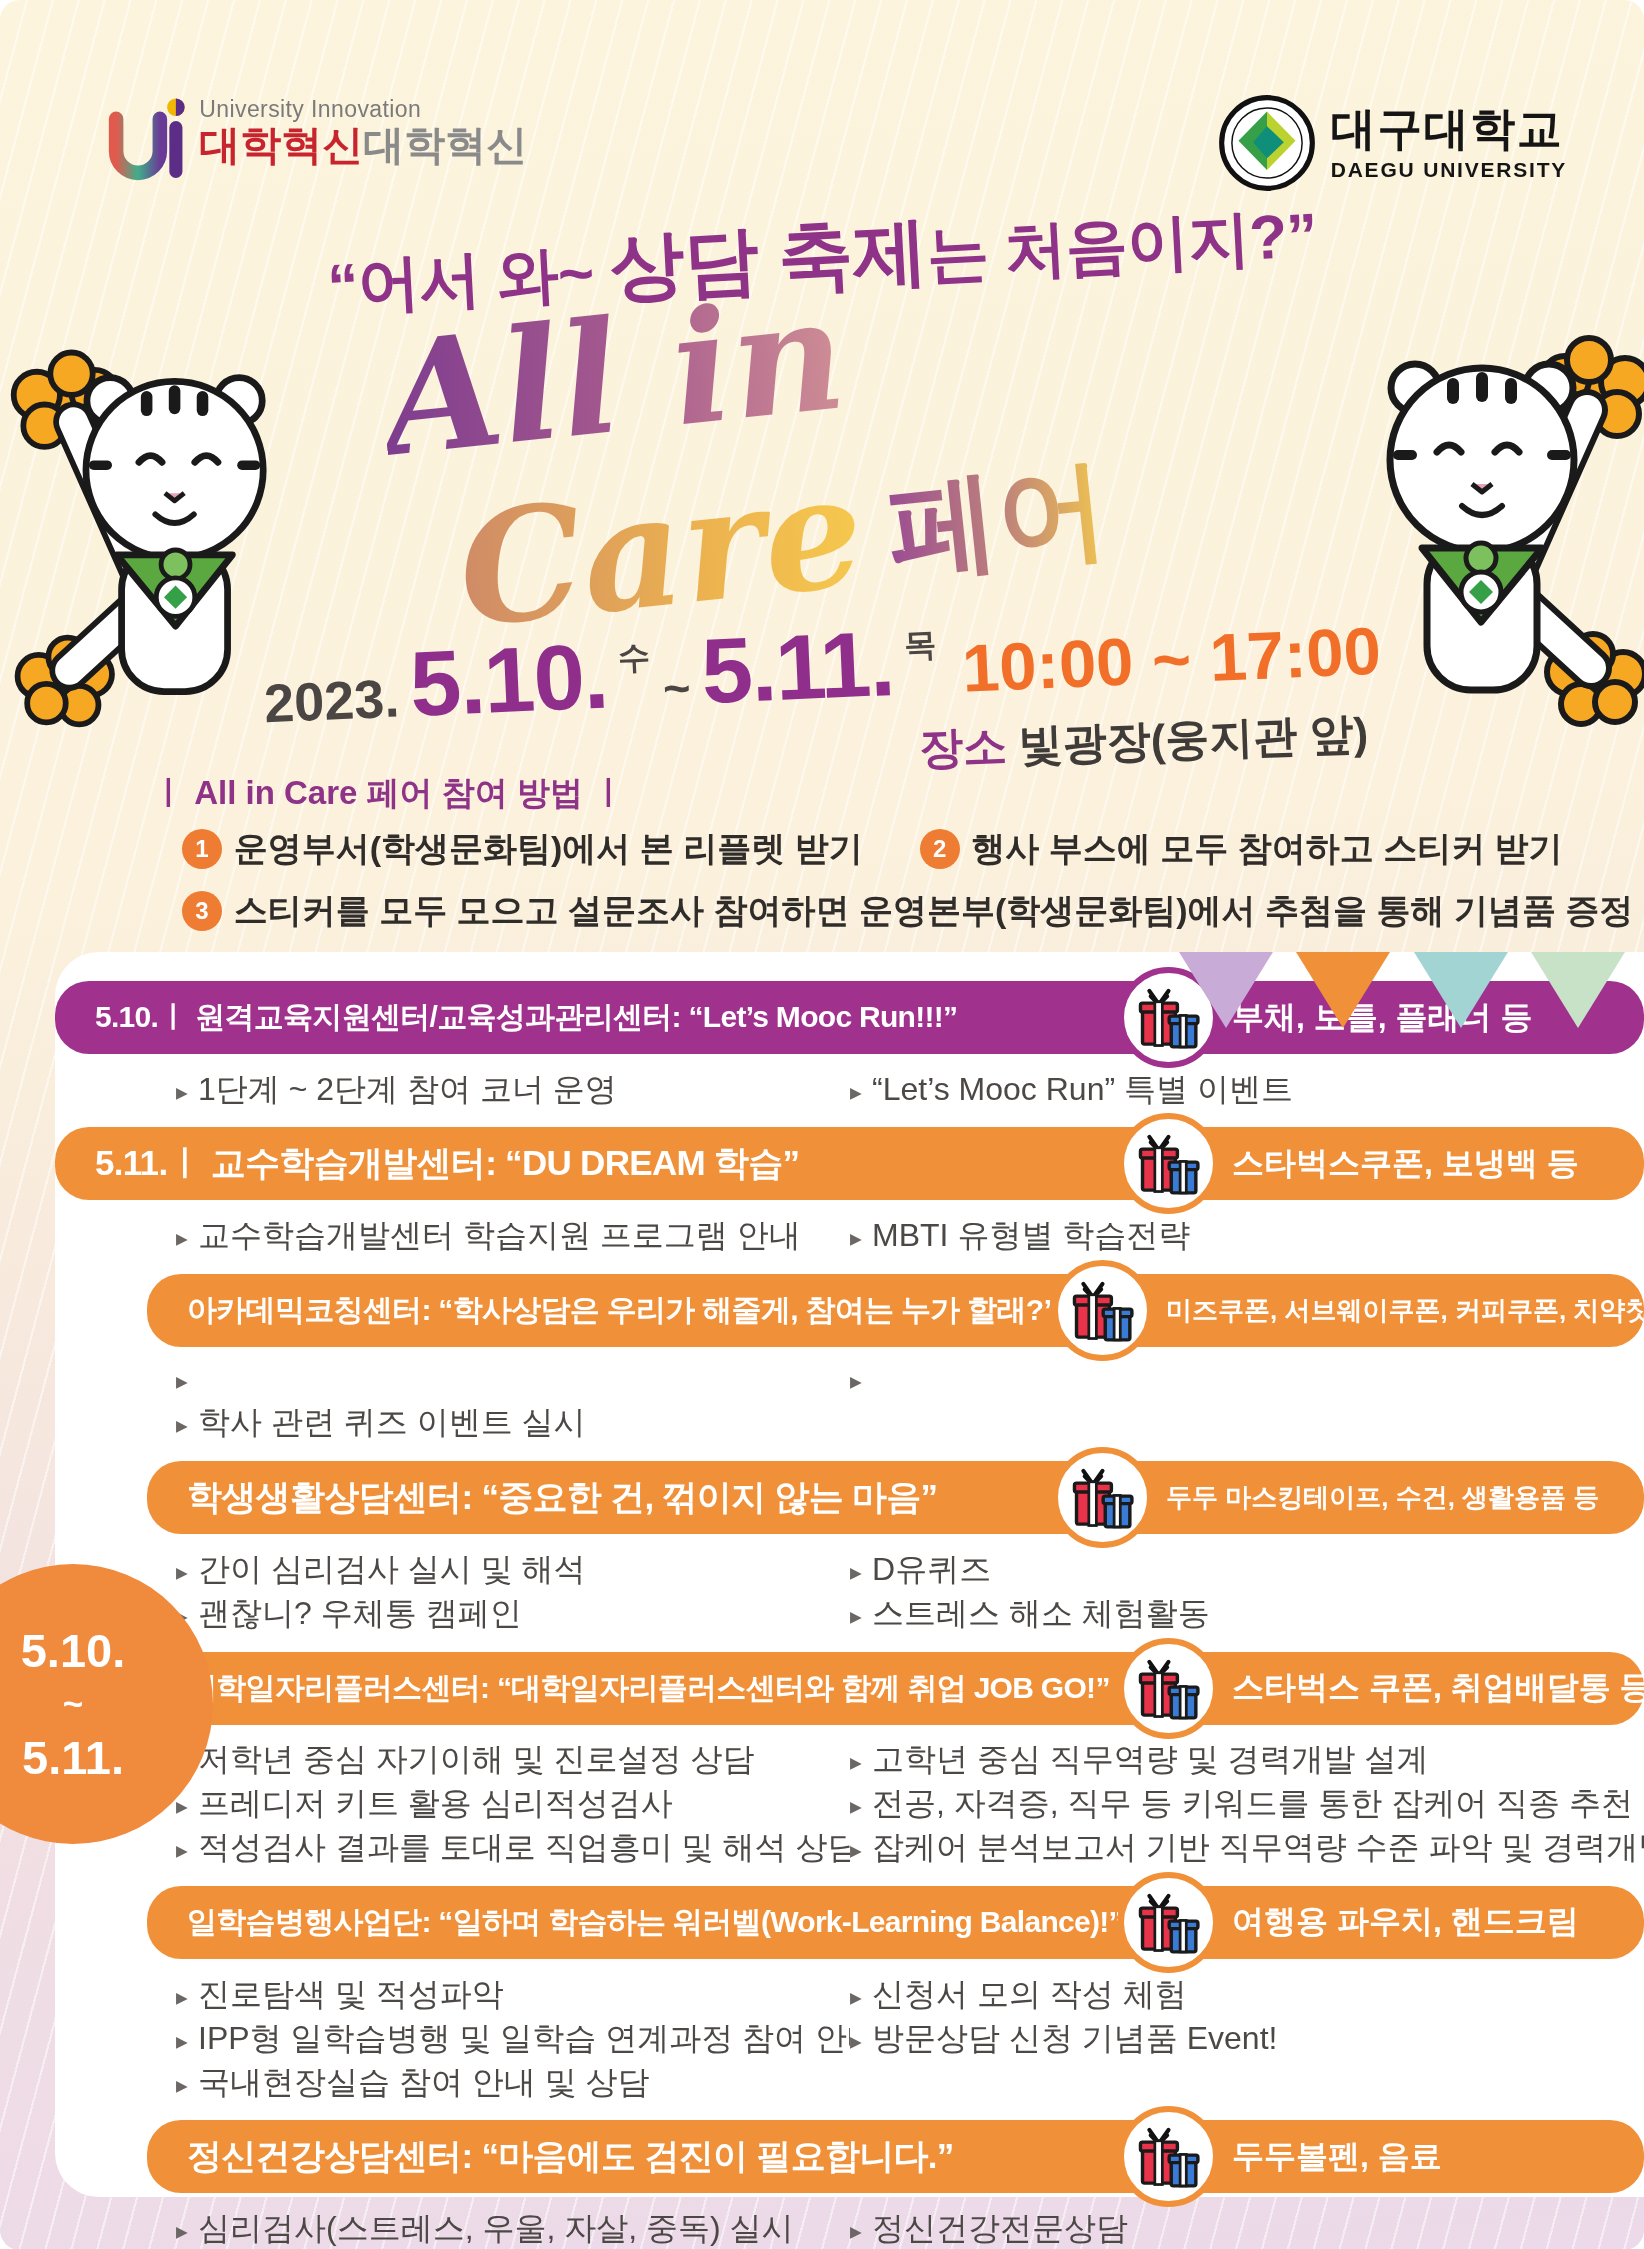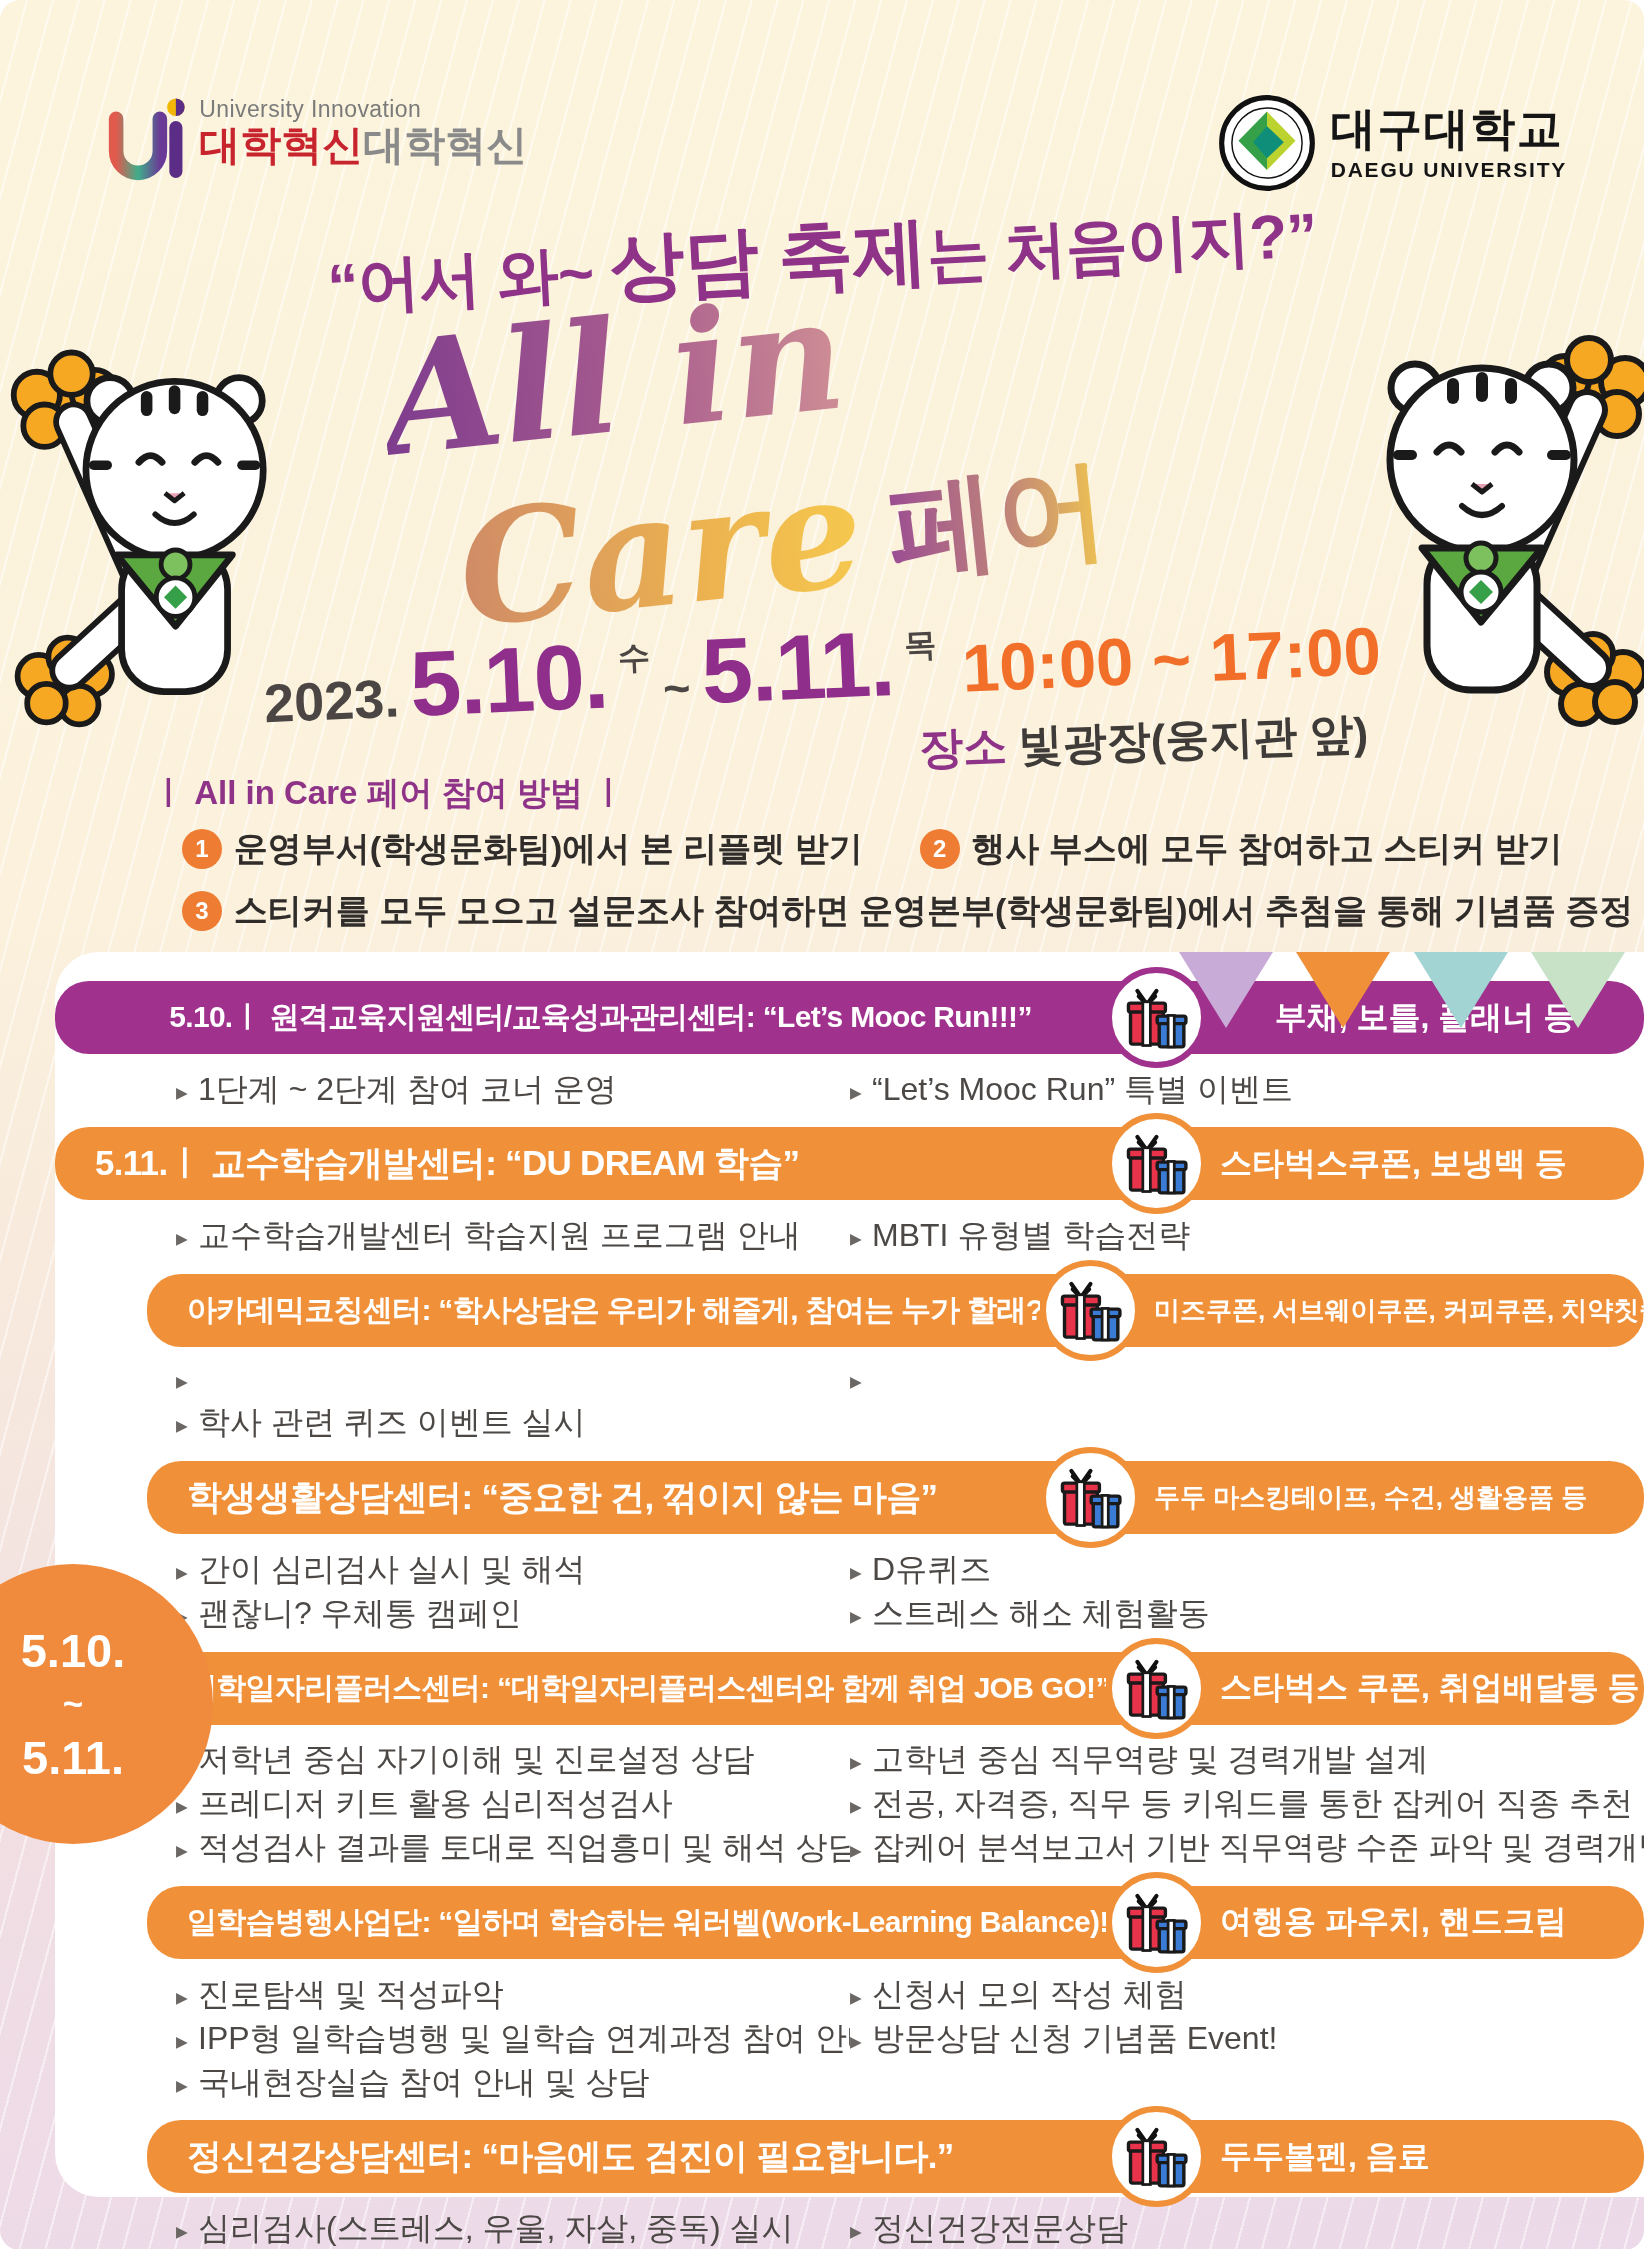--- a/index.html
+++ b/index.html
@@ -69,29 +69,29 @@
   .tiger.right{right:-13px;top:299px;width:300px;height:432px;transform:scaleX(-1);}
   
   .panel{position:absolute;left:55px;top:952px;right:0;height:1245px;background:#ffffff;
     border-radius:44px 0 0 44px;z-index:1;padding-top:29px;box-sizing:border-box;}
   .pennants{position:absolute;top:0;right:19px;display:flex;gap:23.4px;z-index:2;}
   .pennant{width:0;height:0;border-left:47px solid transparent;border-right:47px solid transparent;border-top:76px solid #ccc;}
   
   .event-section{margin:0;}
   .bar{height:73px;border-radius:34px;display:flex;align-items:center;margin-left:92px;position:relative;color:#fff;}
   .event-section.flush .bar{margin-left:0;}
-  .event-section.purple .bar{background:var(--c-purple);text-align:center;}
+  .event-section.purple .bar{background:var(--c-purple);}
   .event-section.orange .bar{background:var(--c-orange);}
   .bar-title{flex:1;min-width:0;overflow:hidden;white-space:nowrap;padding-left:40px;font-size:35px;font-weight:bold;letter-spacing:-0.7px;}
   .bar-title.long{font-size:30px;}
   .gift-circle{flex:none;width:101px;height:101px;border-radius:50%;background:#fff;margin:-16px 13px -16px 0;
     display:flex;align-items:center;justify-content:center;border:6.6px solid #ccc;box-sizing:border-box;}
   .event-section.purple .gift-circle{border-color:var(--c-purple);}
   .event-section.orange .gift-circle{border-color:var(--c-orange);}
-  .prize{flex:none;width:410px;font-size:32px;font-weight:bold;white-space:nowrap;overflow:hidden;padding-right:14px;}
+  .prize{flex:none;width:410px;font-size:32px;font-weight:bold;white-space:nowrap;overflow:hidden;padding-right:2px;}
   .prize.long-prize{width:476px;font-size:26px;}
   .bullets{display:flex;padding:14.7px 0 14.7px 121px;}
   .col{list-style:none;margin:0;padding:0;}
   .col.left{flex:none;width:674px;}
   .col.right{flex:1;min-width:0;}
   .col li{display:flex;align-items:baseline;gap:10.3px;font-size:32px;color:#4c4846;line-height:41px;white-space:nowrap;overflow:hidden;}
   .col .tri{color:#6b6765;font-size:23.4px;flex:none;}
   
   .date-badge{position:absolute;left:-67px;top:1564px;width:280px;height:280px;border-radius:50%;
     background:#f08a3c;z-index:2;display:flex;flex-direction:column;align-items:center;justify-content:center;

